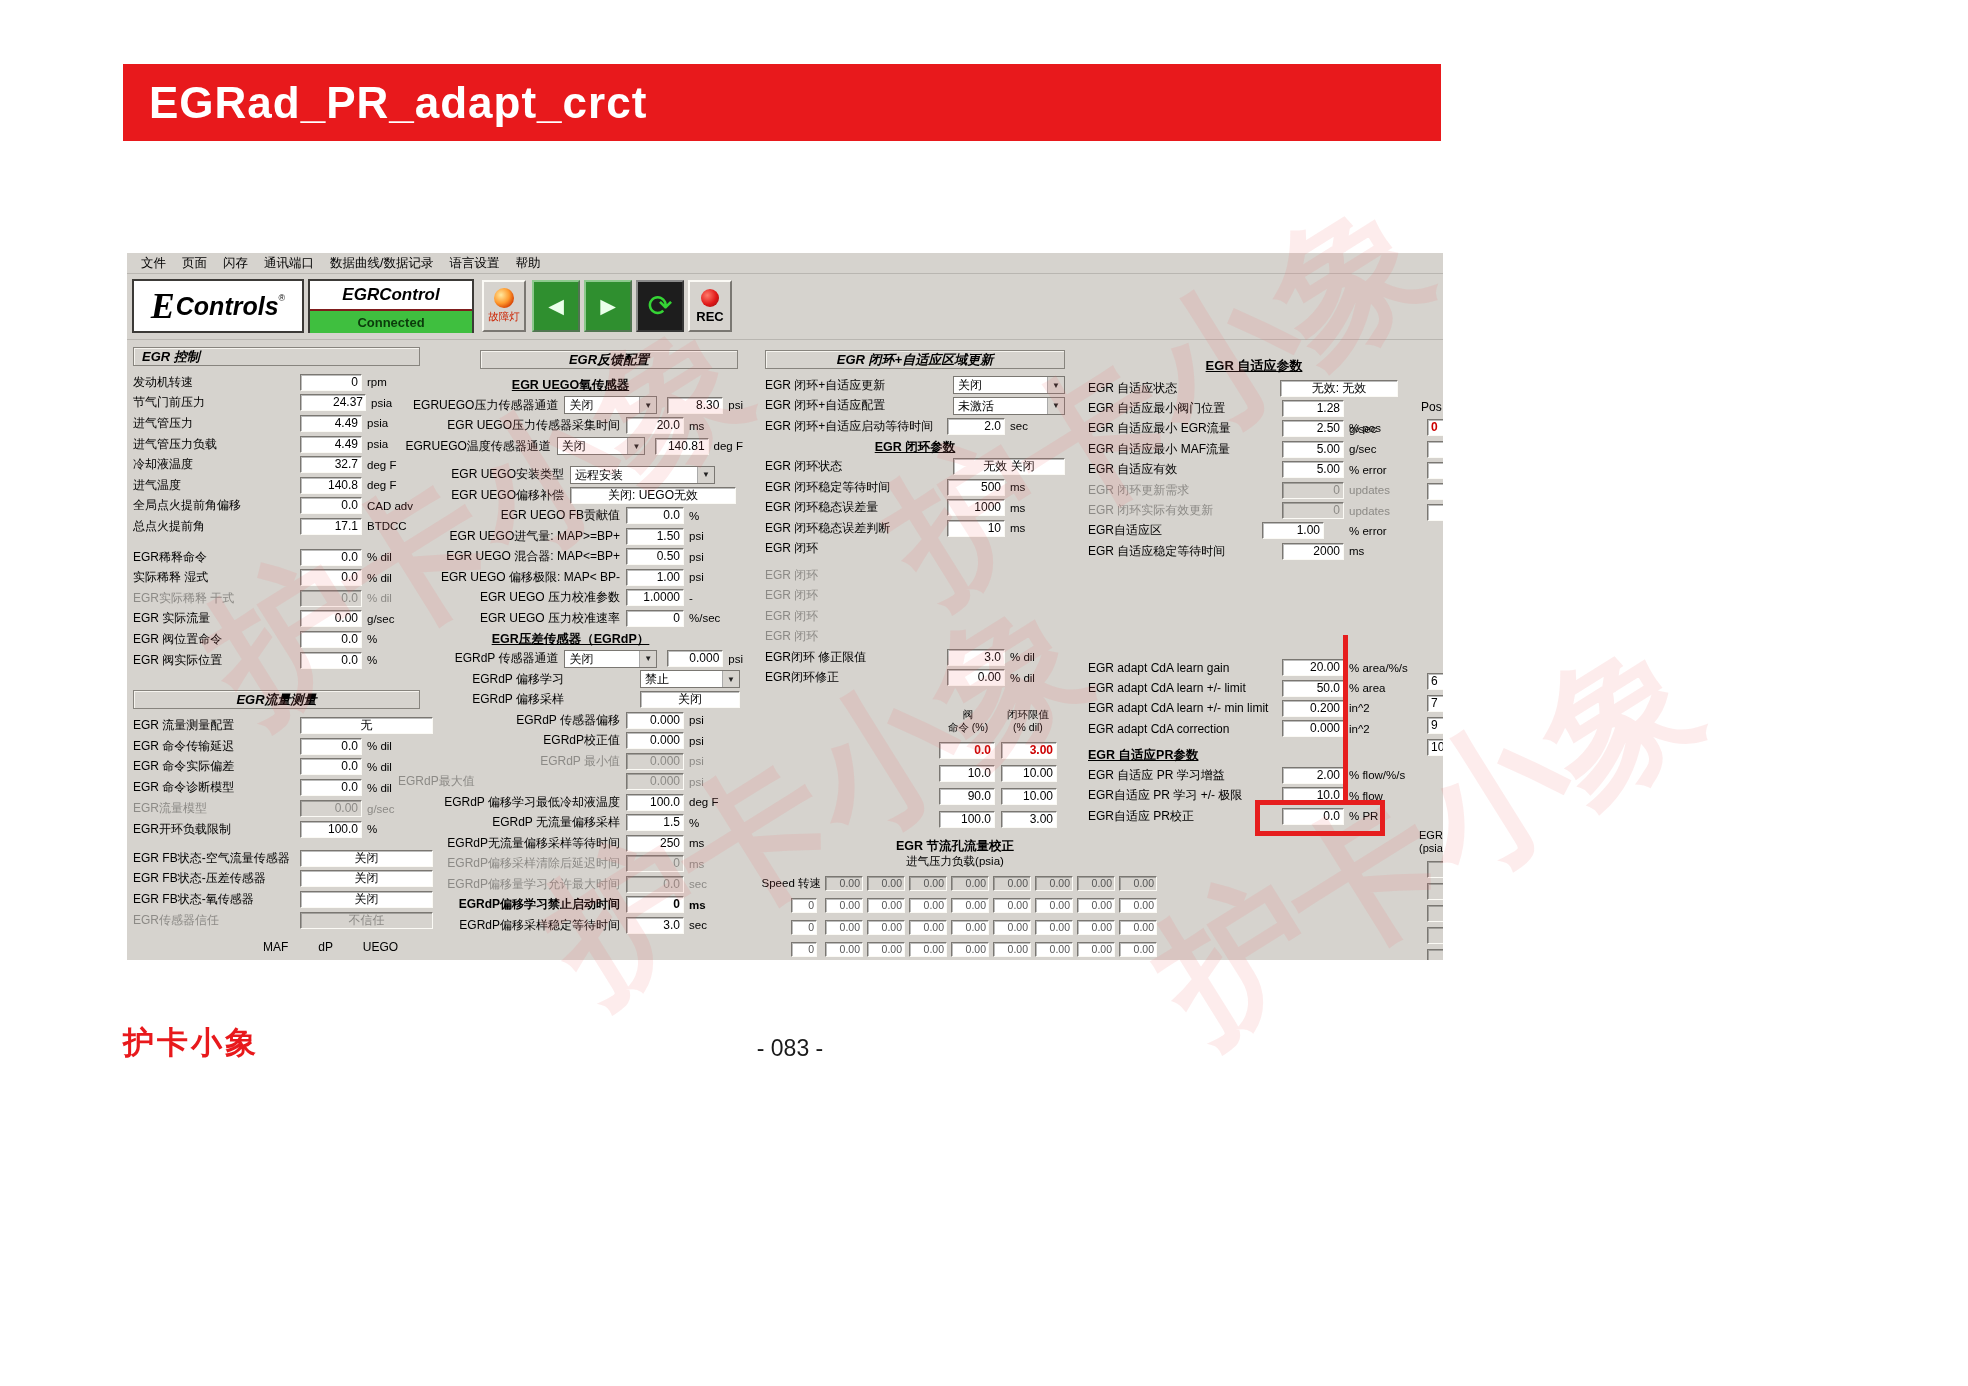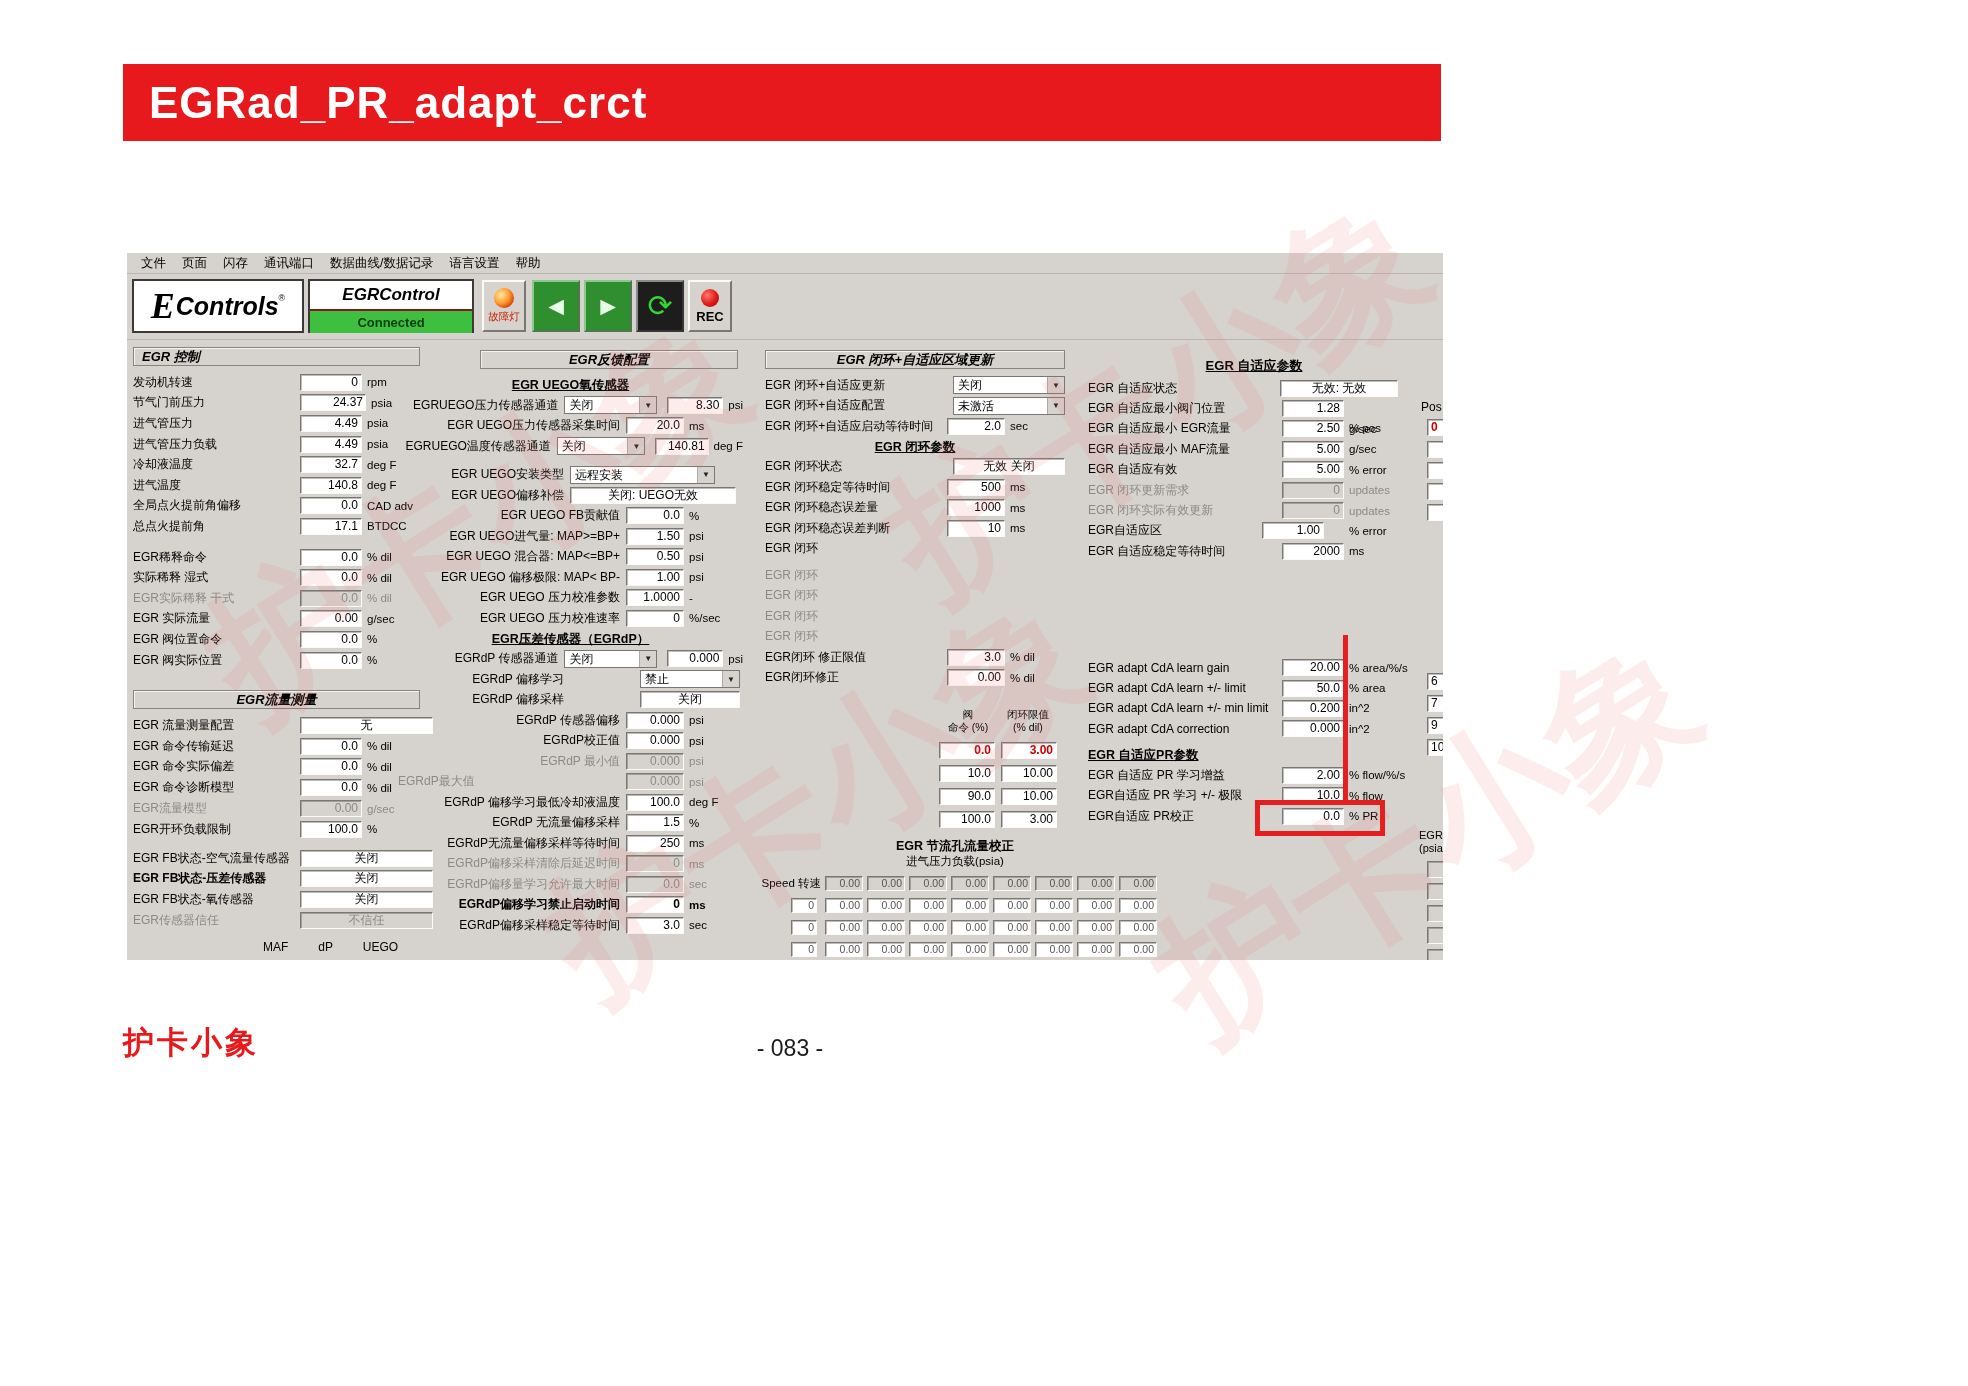--- a/index.html
+++ b/index.html
@@ -237,21 +237,21 @@
             <div class="rlabel" style="width: 167px; text-align: left; padding-right: 6px; box-sizing: border-box;">EGR开环负载限制</div>
             <div class="sunken val" style="width: 62px;">100.0</div>
             <div class="unit">%</div>
           </div>
           <div style="height: 8px;"></div>
           <div class="row" style="height: 20.8px;">
             <div class="rlabel" style="width: 167px; text-align: left; padding-right: 6px; box-sizing: border-box;">EGR FB状态-空气流量传感器</div>
             <div class="sunken val status" style="width: 133px;">关闭</div>
           </div>
           <div class="row" style="height: 20.8px;">
-            <div class="rlabel" style="width: 167px; text-align: left; padding-right: 6px; box-sizing: border-box; font-weight: bold;">EGR FB状态-压差传感器</div>
+            <div class="rlabel" style="width: 167px; text-align: left; padding-right: 6px; box-sizing: border-box;">EGR FB状态-压差传感器</div>
             <div class="sunken val status" style="width: 133px;">关闭</div>
           </div>
           <div class="row" style="height: 20.8px;">
             <div class="rlabel" style="width: 167px; text-align: left; padding-right: 6px; box-sizing: border-box;">EGR FB状态-氧传感器</div>
             <div class="sunken val status" style="width: 133px;">关闭</div>
           </div>
           <div class="row dis" style="height: 20.8px;">
             <div class="rlabel" style="width: 167px; text-align: left; padding-right: 6px; box-sizing: border-box;">EGR传感器信任</div>
             <div class="sunken val status disbox" style="width: 133px;">不信任</div>
           </div>

